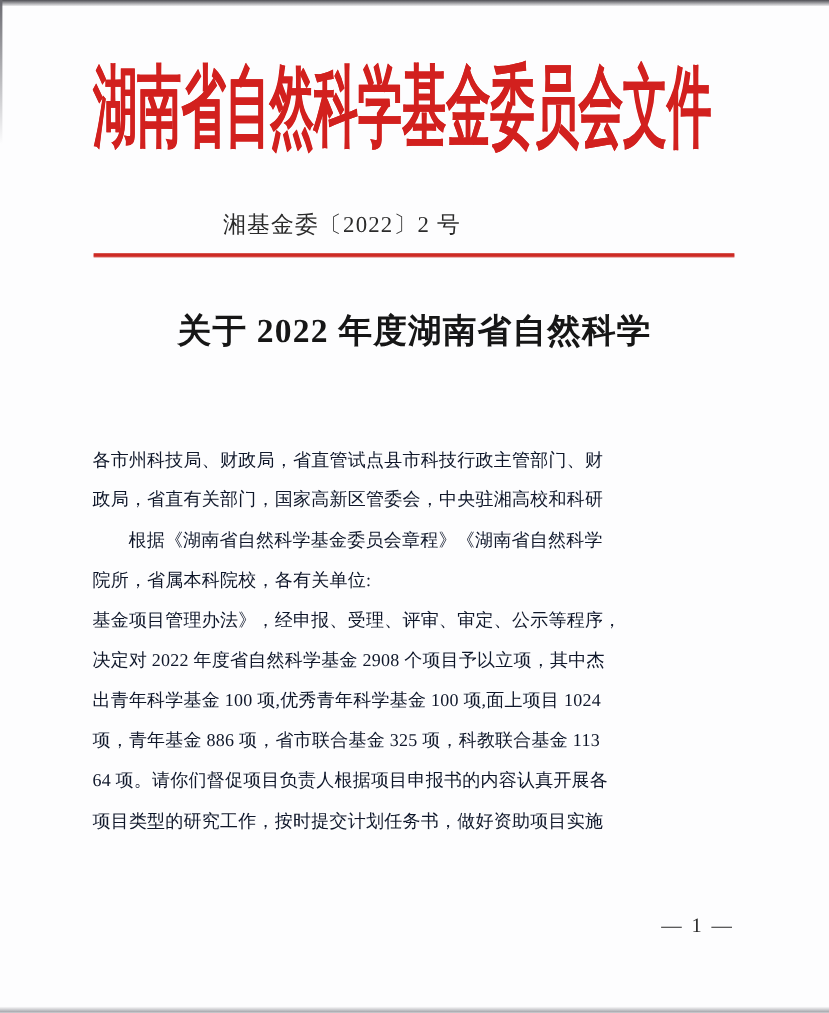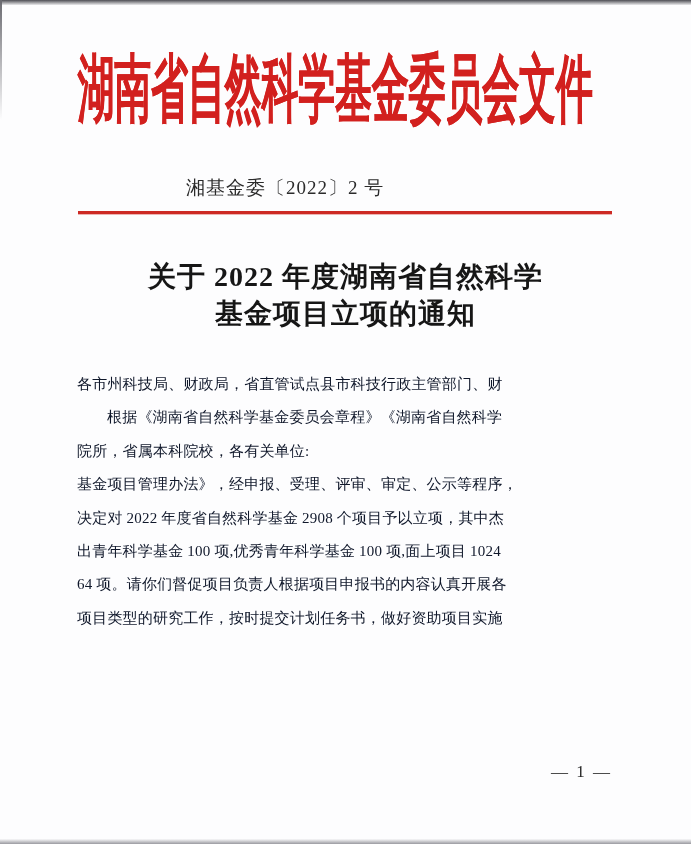--- a/index.html
+++ b/index.html
@@ -111,29 +111,30 @@
 <div class="header-title">
   <span class="stretch">湖南省自然科学基金委员会文件</span>
 </div>
 
 <div class="doc-number">湘基金委〔2022〕2 号</div>
 
 <div class="red-rule"></div>
 
 <div class="doc-title">
   <div>关于 2022 年度湖南省自然科学</div>
-  <div>基金项目立项的通知</div>
 </div>
 
 <div class="body-text">
   <div class="body-line">各市州科技局、财政局，省直管试点县市科技行政主管部门、财</div>
+  <div class="body-line">政局，省直有关部门，国家高新区管委会，中央驻湘高校和科研</div>
   <div class="body-line indent">根据《湖南省自然科学基金委员会章程》《湖南省自然科学</div>
   <div class="body-line">院所，省属本科院校，各有关单位:</div>
   <div class="body-line">基金项目管理办法》，经申报、受理、评审、审定、公示等程序，</div>
   <div class="body-line">决定对 2022 年度省自然科学基金 2908 个项目予以立项，其中杰</div>
   <div class="body-line">出青年科学基金 100 项,优秀青年科学基金 100 项,面上项目 1024</div>
+  <div class="body-line">项，青年基金 886 项，省市联合基金 325 项，科教联合基金 113</div>
   <div class="body-line">64 项。请你们督促项目负责人根据项目申报书的内容认真开展各</div>
   <div class="body-line">项目类型的研究工作，按时提交计划任务书，做好资助项目实施</div>
 </div>
 
 <div class="page-number">— 1 —</div>
 
 <div class="scan-edge-bottom"></div>
 
 </body></html>

